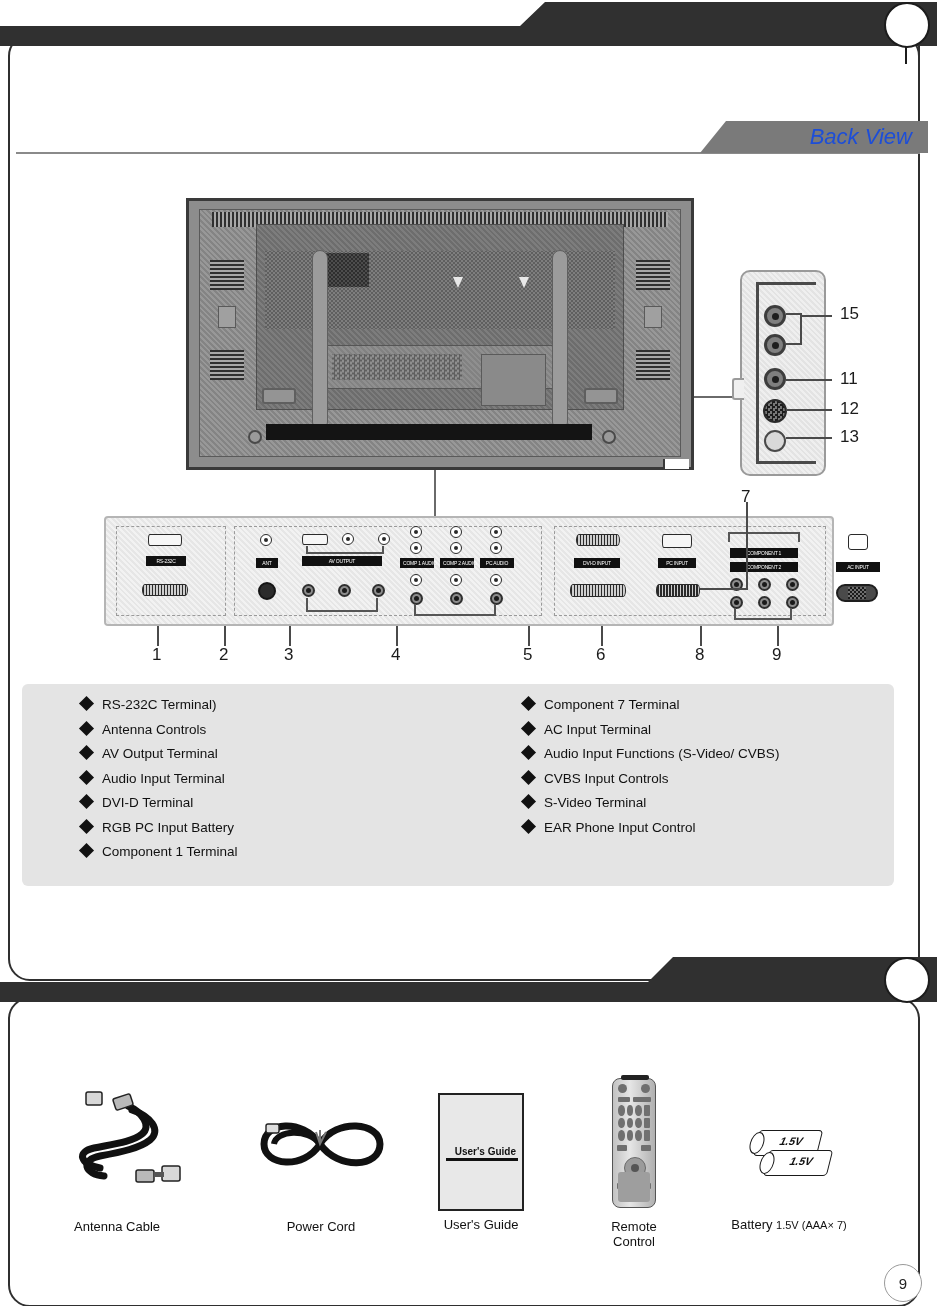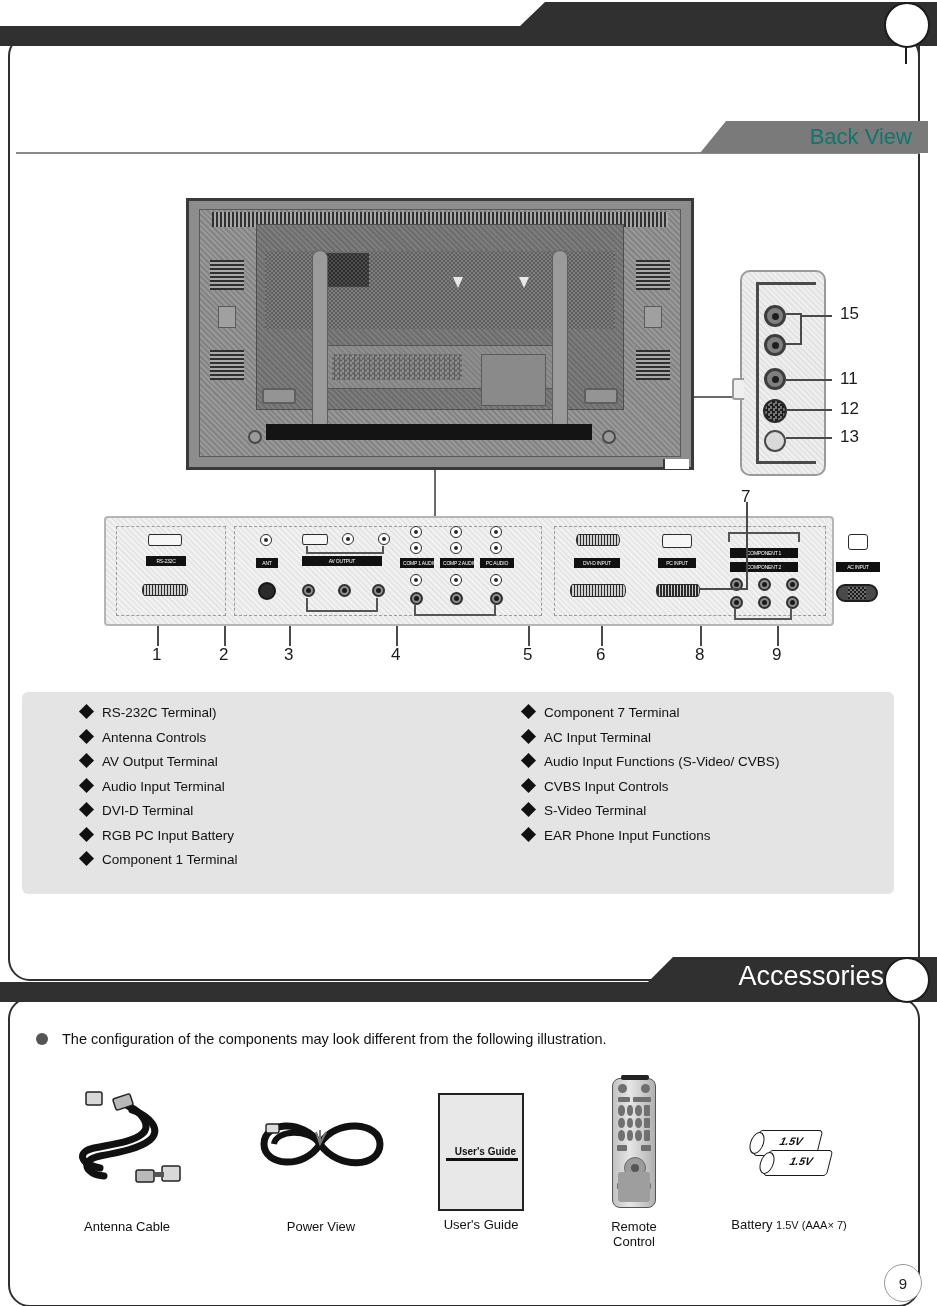--- a/index.html
+++ b/index.html
@@ -66,23 +66,24 @@
     width: 228px; height: 32px;
     background: #7a7a7a;
     clip-path: polygon(26px 0, 228px 0, 228px 32px, 0 32px);
     z-index: 4;
   }
   .subbanner-label {
     position: absolute;
     left: 700px; top: 124px;
     width: 212px;
     text-align: right;
-    color: #0f766e;
+    color: #1d4ed8;
     font-size: 22px;
     z-index: 6;
+    font-style: italic;
   }
   .subrule {
     position: absolute;
     left: 16px; top: 152px;
     width: 904px; height: 2px;
     background: #8a8a8a;
     z-index: 3;
   }
   .sec1-sidebar {
     position: absolute;
@@ -313,21 +314,20 @@
     position:absolute; border:2px solid #555; border-top:none;
   }
 
   
   .legend-box {
     position: absolute;
     left: 22px; top: 684px;
     width: 872px; height: 202px;
     background: #e4e4e4;
     border-radius: 6px;
-    margin-top: 8px;
   }
   .legend-col { position: absolute; top: 12px; }
   .legend-col.left { left: 58px; }
   .legend-col.right { left: 500px; }
   .legend-item {
     display: flex; align-items: baseline;
     margin-bottom: 8.5px;
     font-size: 13.5px; color: #111;
   }
   .legend-bullet {
@@ -664,34 +664,29 @@
       <div class="legend-item">
         <span class="legend-bullet"></span>
         <span>CVBS Input Controls</span>
       </div>
       <div class="legend-item">
         <span class="legend-bullet"></span>
         <span>S-Video Terminal</span>
       </div>
       <div class="legend-item">
         <span class="legend-bullet"></span>
-        <span>EAR Phone Input Functions</span>
+        <span>EAR Phone Input Control</span>
       </div>
     </div>
   </div>
 
   <div class="sec2-frame"></div>
   <div class="banner-dark-shape2"></div>
-  <div class="banner-title2">Accessories</div>
   <div class="banner-circle c2"></div>
 
-  <div class="note-line">
-    <span class="note-dot"></span>
-    <span>The configuration of the components may look different from the following illustration.</span>
-  </div>
 
   <div class="ant-cable">
     <svg width="125" height="100" viewBox="0 0 125 100">
       <path d="M30 78 C 10 74, 6 62, 24 58 C 44 54, 62 52, 72 44 C 82 36, 72 22, 58 16" fill="none" stroke="#111" stroke-width="7" stroke-linecap="round"></path>
       <path d="M34 86 C 14 84, 10 70, 30 66 C 52 62, 70 58, 80 50 C 92 40, 80 26, 62 20" fill="none" stroke="#111" stroke-width="7" stroke-linecap="round"></path>
       <rect x="44" y="6" width="18" height="12" rx="2" fill="#b9b9b9" stroke="#222" stroke-width="1.5" transform="rotate(-18 53 12)"></rect>
       <rect x="16" y="2" width="16" height="13" rx="2" fill="#d8d8d8" stroke="#222" stroke-width="1.5"></rect>
       <rect x="66" y="80" width="18" height="12" rx="2" fill="#b9b9b9" stroke="#222" stroke-width="1.5"></rect>
       <rect x="92" y="76" width="18" height="15" rx="2" fill="#d8d8d8" stroke="#222" stroke-width="1.5"></rect>
       <rect x="84" y="82" width="10" height="5" fill="#555"></rect>
@@ -744,22 +739,22 @@
 
   <div class="battery-wrap">
     <div class="batt" style="left:14px; top:2px;"></div>
     <div class="batt-cap" style="left:8px; top:4px;"></div>
     <div class="batt-lbl" style="left:38px; top:7px;">1.5V</div>
     <div class="batt" style="left:24px; top:22px; background:#fff;"></div>
     <div class="batt-cap" style="left:18px; top:24px;"></div>
     <div class="batt-lbl" style="left:48px; top:27px;">1.5V</div>
   </div>
 
-  <div class="acc-label" style="left:62px; top:1219px; width:130px;text-align:center;">Antenna Cable</div>
-  <div class="acc-label" style="left:258px; top:1219px; width:126px;">Power View</div>
+  <div class="acc-label" style="left:52px; top:1219px; width:130px;text-align:center;">Antenna Cable</div>
+  <div class="acc-label" style="left:258px; top:1219px; width:126px;">Power Cord</div>
   <div class="acc-label" style="left:420px; top:1217px; width:122px;">User's Guide</div>
   <div class="acc-label" style="left:580px; top:1219px; width:108px;">
     <span>Remote</span><br>
     <span>Control</span>
   </div>
   <div class="acc-label" style="left:706px; top:1217px; width:166px;">
     <span>Battery </span><span class="small">1.5V (AAA× 7)</span>
   </div>
 
   <div class="page-num-circle">

